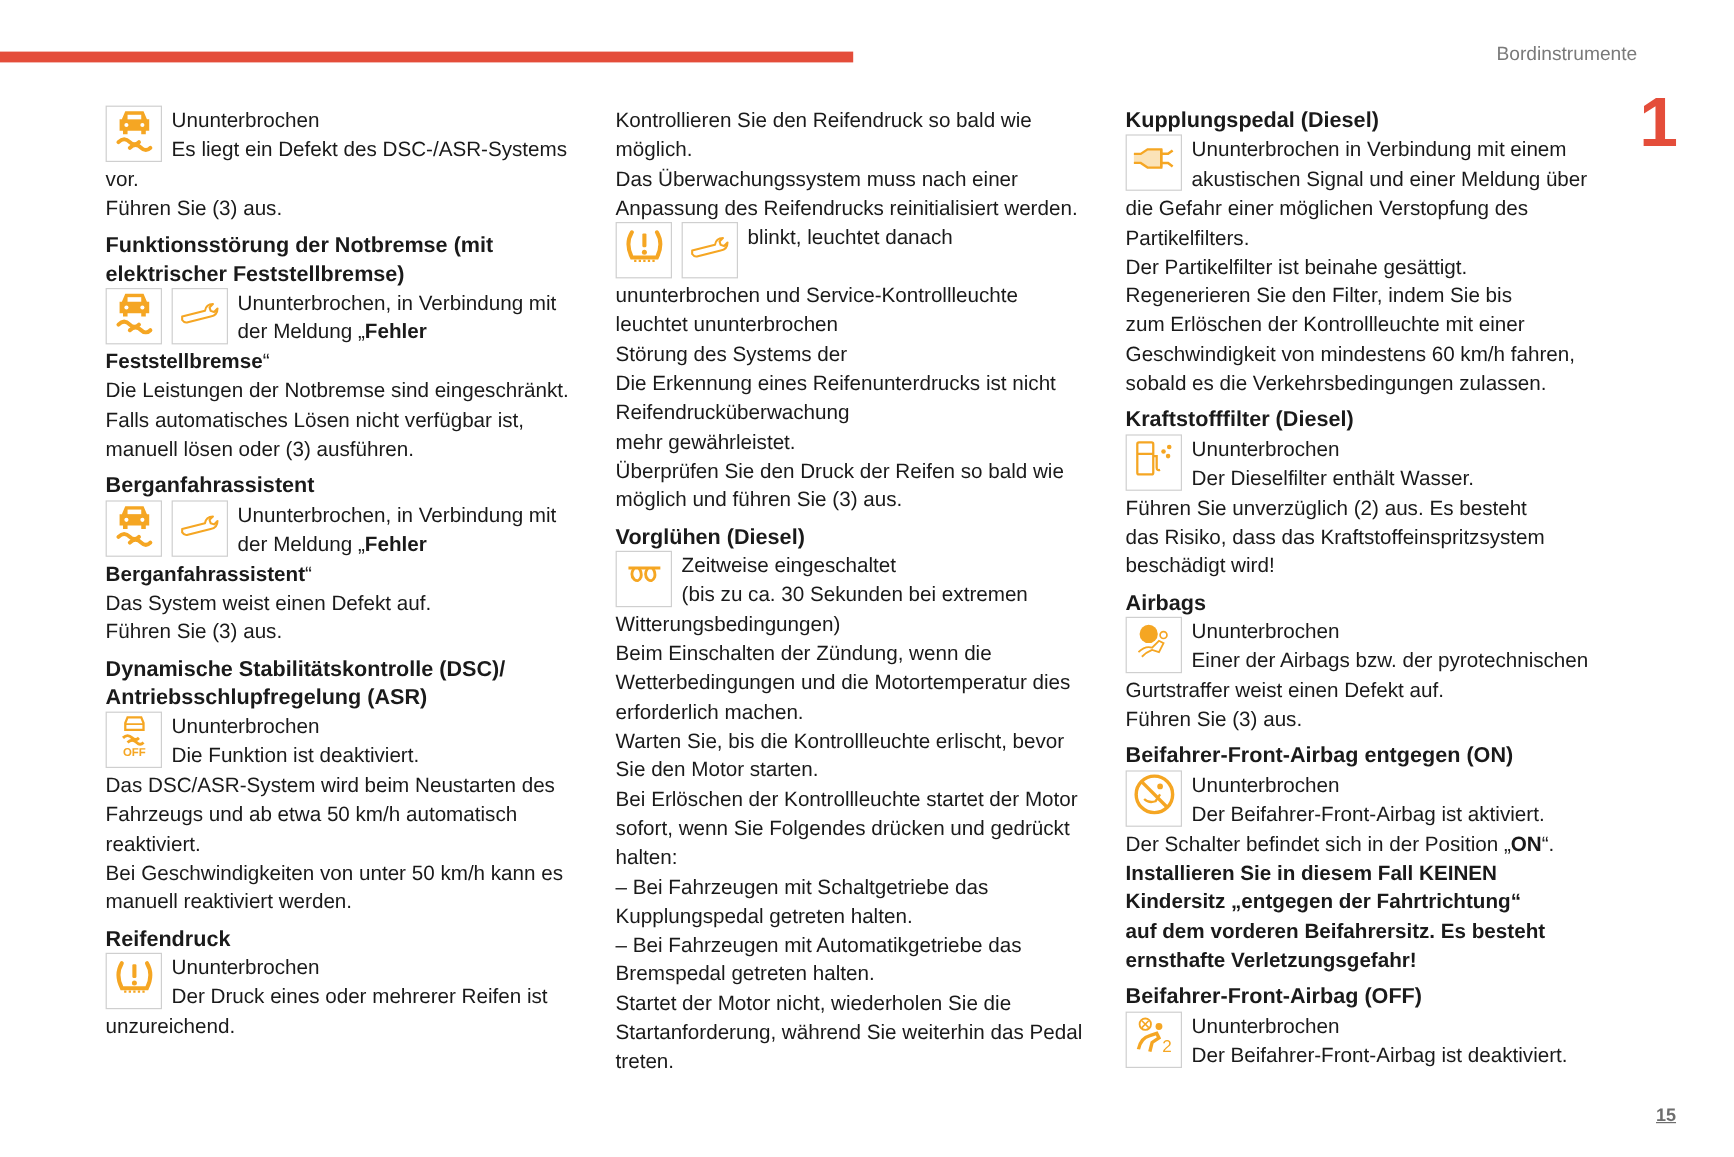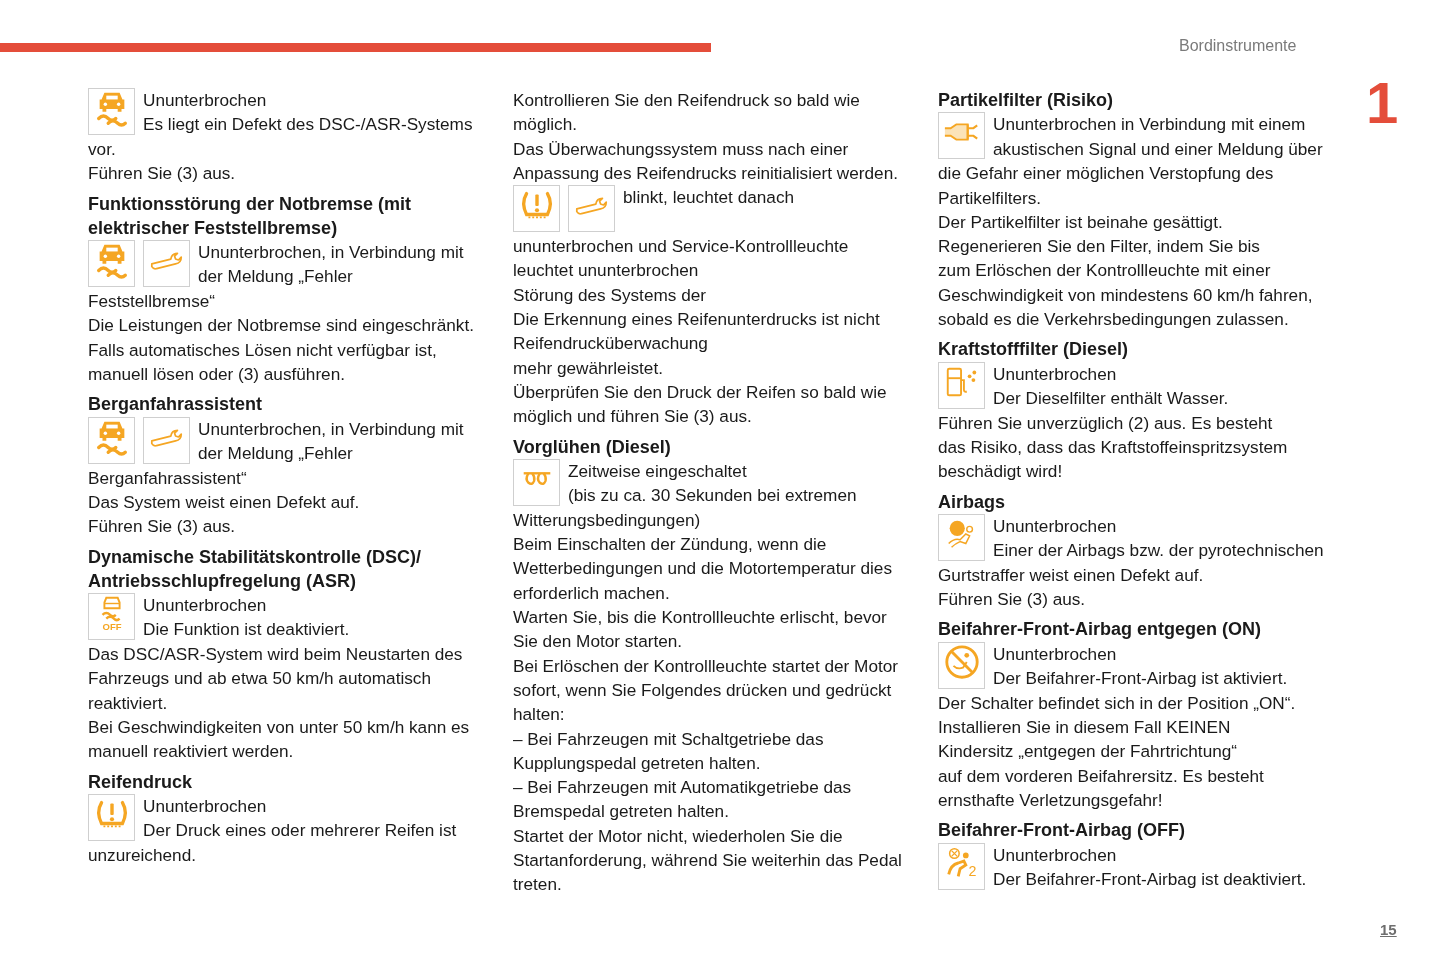--- a/index.html
+++ b/index.html
@@ -1,28 +1,28 @@
 <!DOCTYPE html>
 <html><head>
 <meta charset="utf-8">
 <style>
   html, body { margin:0; padding:0; background:#ffffff; }
   body { width:1445px; height:964px; position:relative; overflow:hidden;
          font-family:"Liberation Sans", sans-serif; color:#1a1a1a; }
   .topbar { position:absolute; left:0; top:43px; width:711px; height:9px; background:#e44d3a; }
-  .header-title { position:absolute; left:1179px; top:37px; font-size:16px; color:#7a7a7a; }
+  .header-title { position:absolute; left:1247px; top:37px; font-size:16px; color:#7a7a7a; }
   .chapter-num { position:absolute; left:1366px; top:74px; font-size:58px; font-weight:bold; color:#e44d3a; line-height:58px; letter-spacing:-2px; }
   .page-num { position:absolute; left:1380px; top:921px; font-size:15px; font-weight:bold; color:#6e6e6e;text-decoration:underline; }
   .col { position:absolute; top:88px; width:400px; font-size:17.2px; line-height:24.3px; }
   .col1 { left:88px; }
   .col2 { left:513px; width:400px; }
   .col3 { left:938px; width:400px; }
   .h { font-weight:bold; font-size:18px; line-height:24.3px; margin-top:6px; }
   .p { margin:0; }
-  .b { font-weight:normal; }
+  .b { font-weight:bold; }
   .icon { float:left; width:47px; height:47px; border:1px solid #cfcfcf; box-sizing:border-box;
           margin:0 8px 2px 0; display:flex; align-items:flex-start; justify-content:center; background:#fff; }
   .icon svg { width:38px; height:38px; }
   .clr { clear:both; }
 </style>
 </head>
 <body>
 
 <div class="topbar"></div>
 <div class="header-title">Bordinstrumente</div>
@@ -189,21 +189,21 @@
     <p class="p">–  Bei Fahrzeugen mit Automatikgetriebe das</p>
     <p class="p">Bremspedal getreten halten.</p>
     <p class="p">Startet der Motor nicht, wiederholen Sie die</p>
     <p class="p">Startanforderung, während Sie weiterhin das Pedal</p>
     <p class="p">treten.</p>
   </div>
 </div>
 
 <div class="col col3">
   <div>
-    <div class="h" style="margin-top:0">Partikelfilter (Risiko)</div>
+    <div class="h" style="margin-top:0">Kupplungspedal (Diesel)</div>
     <div class="icon">
       <svg viewBox="0 0 40 40">
         <path d="M2 16 h6 l6 -4 h12 v16 h-12 l-6 -4 h-6" stroke="#f5a623" stroke-width="2" fill="#fbe3b8"></path>
         <path d="M26 12 v16 M26 16 h6 l4 -3 M26 24 h6 l4 3" stroke="#f5a623" stroke-width="2.2" fill="none"></path>
       </svg>
     </div>
     <p class="p">Ununterbrochen in Verbindung mit einem</p>
     <p class="p">akustischen Signal und einer Meldung über</p>
     <p class="p clr">die Gefahr einer möglichen Verstopfung des</p>
     <p class="p">Partikelfilters.</p>

